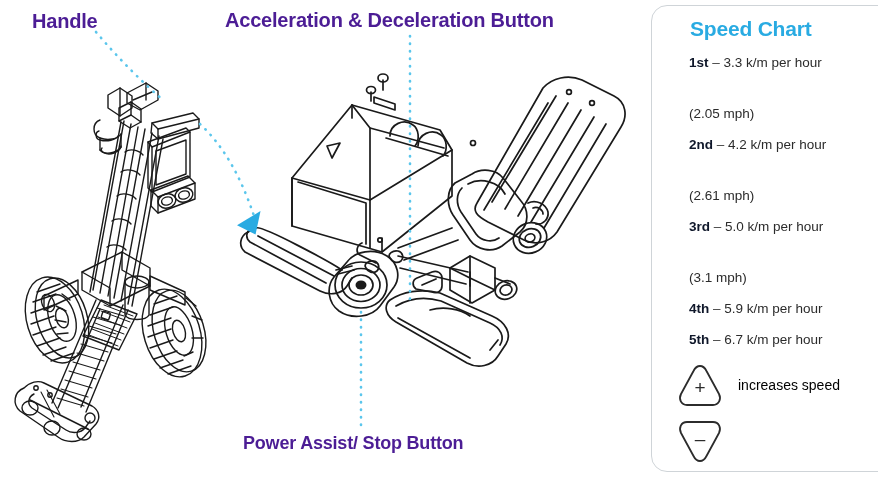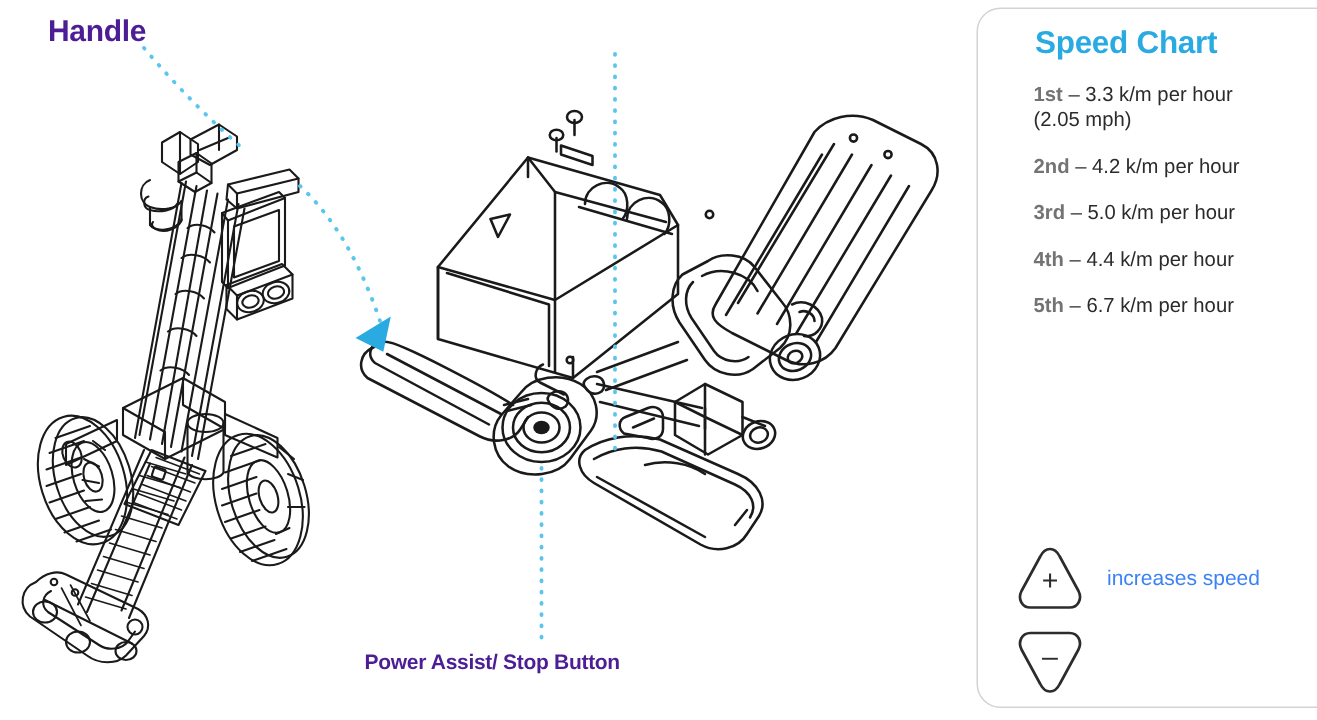--- a/index.html
+++ b/index.html
@@ -38,21 +38,21 @@
     font-size: 20px;
   }
   #label-accel {
     left: 225px;
     top: 9px;
     font-size: 20px;
   }
   #label-power {
     left: 243px;
     top: 433px;
-    font-size: 14px;
+    font-size: 18px;
     text-align: center;
   }
 
   
   #illustration {
     position: absolute;
     left: 0; top: 0;
     width: 660px;
     height: 480px;
   }
@@ -86,24 +86,24 @@
   }
   .speed-row {
     font-size: 13.5px;
     line-height: 17px;
     color: #2b2b2b;
     margin-bottom: 14px;
     font-family: "Liberation Sans", sans-serif;
   }
   .speed-row .ord {
     font-weight: bold;
-    color: #737373;
+    color: #0f172a;
   }
   .speed-row .dash { color: #3a3a3a; }
-  .speed-row .mph { display: block; }
+  .speed-row .mph { display: block; margin-top: 34px; }
 
   
   .ctrl-row {
     position: absolute;
     display: flex;
     align-items: center;
   }
   #ctrl-inc { left: 22px; top: 355px; }
   #ctrl-dec { left: 22px; top: 412px; }
 
@@ -124,21 +124,21 @@
     font-size: 19px;
     color: #2c2c2c;
     font-family: "Liberation Sans", sans-serif;
   }
   #ctrl-inc .tri-glyph { padding-top: 6px; box-sizing: border-box; }
   #ctrl-dec .tri-glyph { padding-bottom: 6px; box-sizing: border-box; }
 
   .ctrl-label {
     margin-left: 12px;
     font-size: 14px;
-    color: #3b82f6;
+    color: #000000;
     font-family: "Liberation Sans", sans-serif;
     white-space: nowrap;
   }
 </style>
 </head>
 <body>
 
 <div class="stage">
 
   <svg id="illustration" viewBox="0 0 660 480">
@@ -386,52 +386,55 @@
       <path d="M96 32 C118 58 142 82 163 100"></path>
       <path d="M410 36 L410 300"></path>
       <path d="M361 312 L361 428"></path>
       <path d="M200 124 C228 150 244 186 254 216"></path>
     </g>
     <path d="M258 209 L258 233 L238 228 Z" fill="#29abe2" stroke="none" transform="rotate(12 250 222)"></path>
   </svg>
 
   <div class="callout" id="label-handle">Handle</div>
 
+  <div class="callout" id="label-accel">Acceleration &amp; Deceleration Button</div>
 
   <div class="callout" id="label-power">Power Assist/ Stop Button</div>
 
   <div id="speed-card">
 
     <div id="speed-card-title">Speed Chart</div>
 
     <div class="speed-list">
 
       <div class="speed-row">
         <span class="ord">1st</span>
         <span class="dash">–</span>
         <span>3.3 k/m per hour</span>
         <span class="mph">(2.05 mph)</span>
       </div>
 
       <div class="speed-row">
         <span class="ord">2nd</span>
         <span class="dash">–</span>
         <span>4.2 k/m per hour</span>
+        <span class="mph">(2.61 mph)</span>
       </div>
 
       <div class="speed-row">
         <span class="ord">3rd</span>
         <span class="dash">–</span>
         <span>5.0 k/m per hour</span>
+        <span class="mph">(3.1 mph)</span>
       </div>
 
       <div class="speed-row">
         <span class="ord">4th</span>
         <span class="dash">–</span>
-        <span>4.4 k/m per hour</span>
+        <span>5.9 k/m per hour</span>
       </div>
 
       <div class="speed-row">
         <span class="ord">5th</span>
         <span class="dash">–</span>
         <span>6.7 k/m per hour</span>
       </div>
 
     </div>
 

